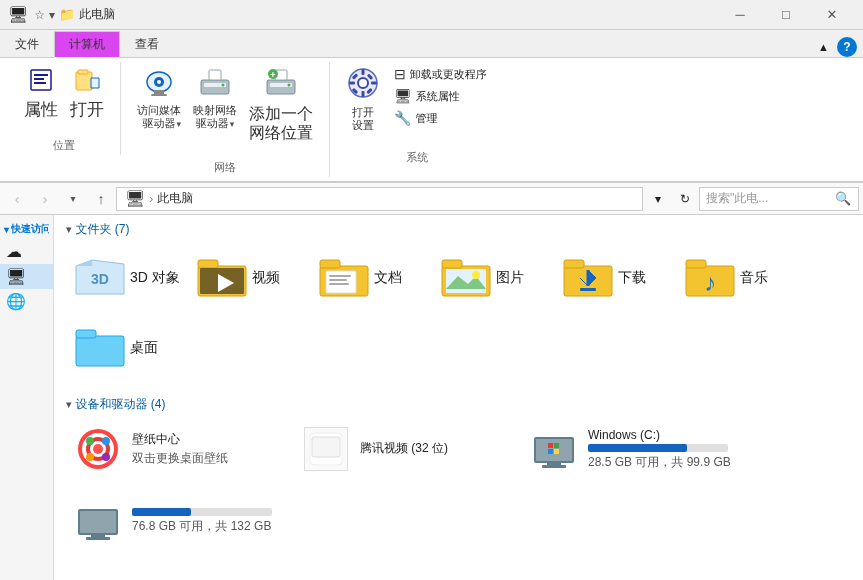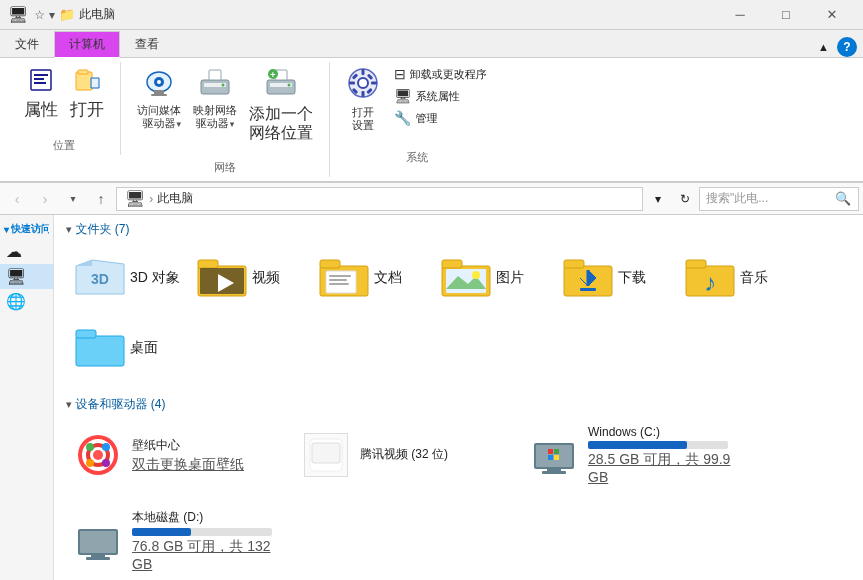--- a/index.html
+++ b/index.html
@@ -40,21 +40,21 @@
     .file-item .icon-wrap { width: 60px; height: 52px; display: flex; align-items: center; justify-content: center; margin-bottom: 4px; }
     .file-item .item-name { font-size: 14px; color: #222; }
 
     
     .drive-item { display: flex; align-items: center; width: 240px; padding: 6px 8px; cursor: pointer; border-radius: 2px; margin-bottom: 4px; }
     .drive-item .drive-icon-wrap { width: 48px; height: 48px; display: flex; align-items: center; justify-content: center; margin-right: 10px; flex-shrink: 0; }
     .drive-item .drive-info { flex: 1; }
     .drive-item .drive-name { font-size: 12px; color: #222; margin-bottom: 2px; }
     .drive-bar-bg { height: 8px; background: #e0e0e0; border-radius: 2px; margin-bottom: 2px; }
     .drive-bar-fill { height: 8px; background: #1565c0; border-radius: 2px; }
-    .drive-size-text { font-size: 14px; color: #555; text-decoration: underline; }
+    .drive-size-text { font-size: 12px; color: #555; }
 
     
     .status-bar { height: 24px; background: #f0f0f0; border-top: 1px solid #ccc; display: flex; align-items: center; padding: 0 12px; justify-content: space-between; font-size: 12px; color: #444; }
     .status-bar-right { display: flex; gap: 4px; align-items: center; }
     .view-btn { width: 22px; height: 22px; display: flex; align-items: center; justify-content: center; cursor: pointer; border-radius: 2px; }
 
     .drop-arrow { font-size: 9px; color: #555; margin-left: 1px; }
 
     
     .help-btn { width: 20px; height: 20px; border-radius: 50%; background: #0078d4; color: #fff; display: flex; align-items: center; justify-content: center; font-size: 12px; font-weight: bold; cursor: pointer; }
@@ -402,21 +402,20 @@
       <div class="drive-item" style="width:220px;">
         <div class="drive-icon-wrap">
           <svg width="44" height="44" viewBox="0 0 44 44">
             <rect x="2" y="10" width="40" height="26" rx="2" fill="#607d8b"></rect>
             <rect x="4" y="12" width="36" height="22" rx="1" fill="#90a4ae"></rect>
             <rect x="15" y="34" width="14" height="5" rx="1" fill="#607d8b"></rect>
             <rect x="10" y="38" width="24" height="3" rx="1" fill="#607d8b"></rect>
           </svg>
         </div>
         <div class="drive-info">
-          <div class="drive-name">本地磁盘 (D:)</div>
           <div class="drive-bar-bg" style="width:140px;">
             <div class="drive-bar-fill" style="width:42%;background:#1565c0;"></div>
           </div>
           <div class="drive-size-text">76.8 GB 可用，共 132 GB</div>
         </div>
       </div>
 
     </div>
 
   </div>

